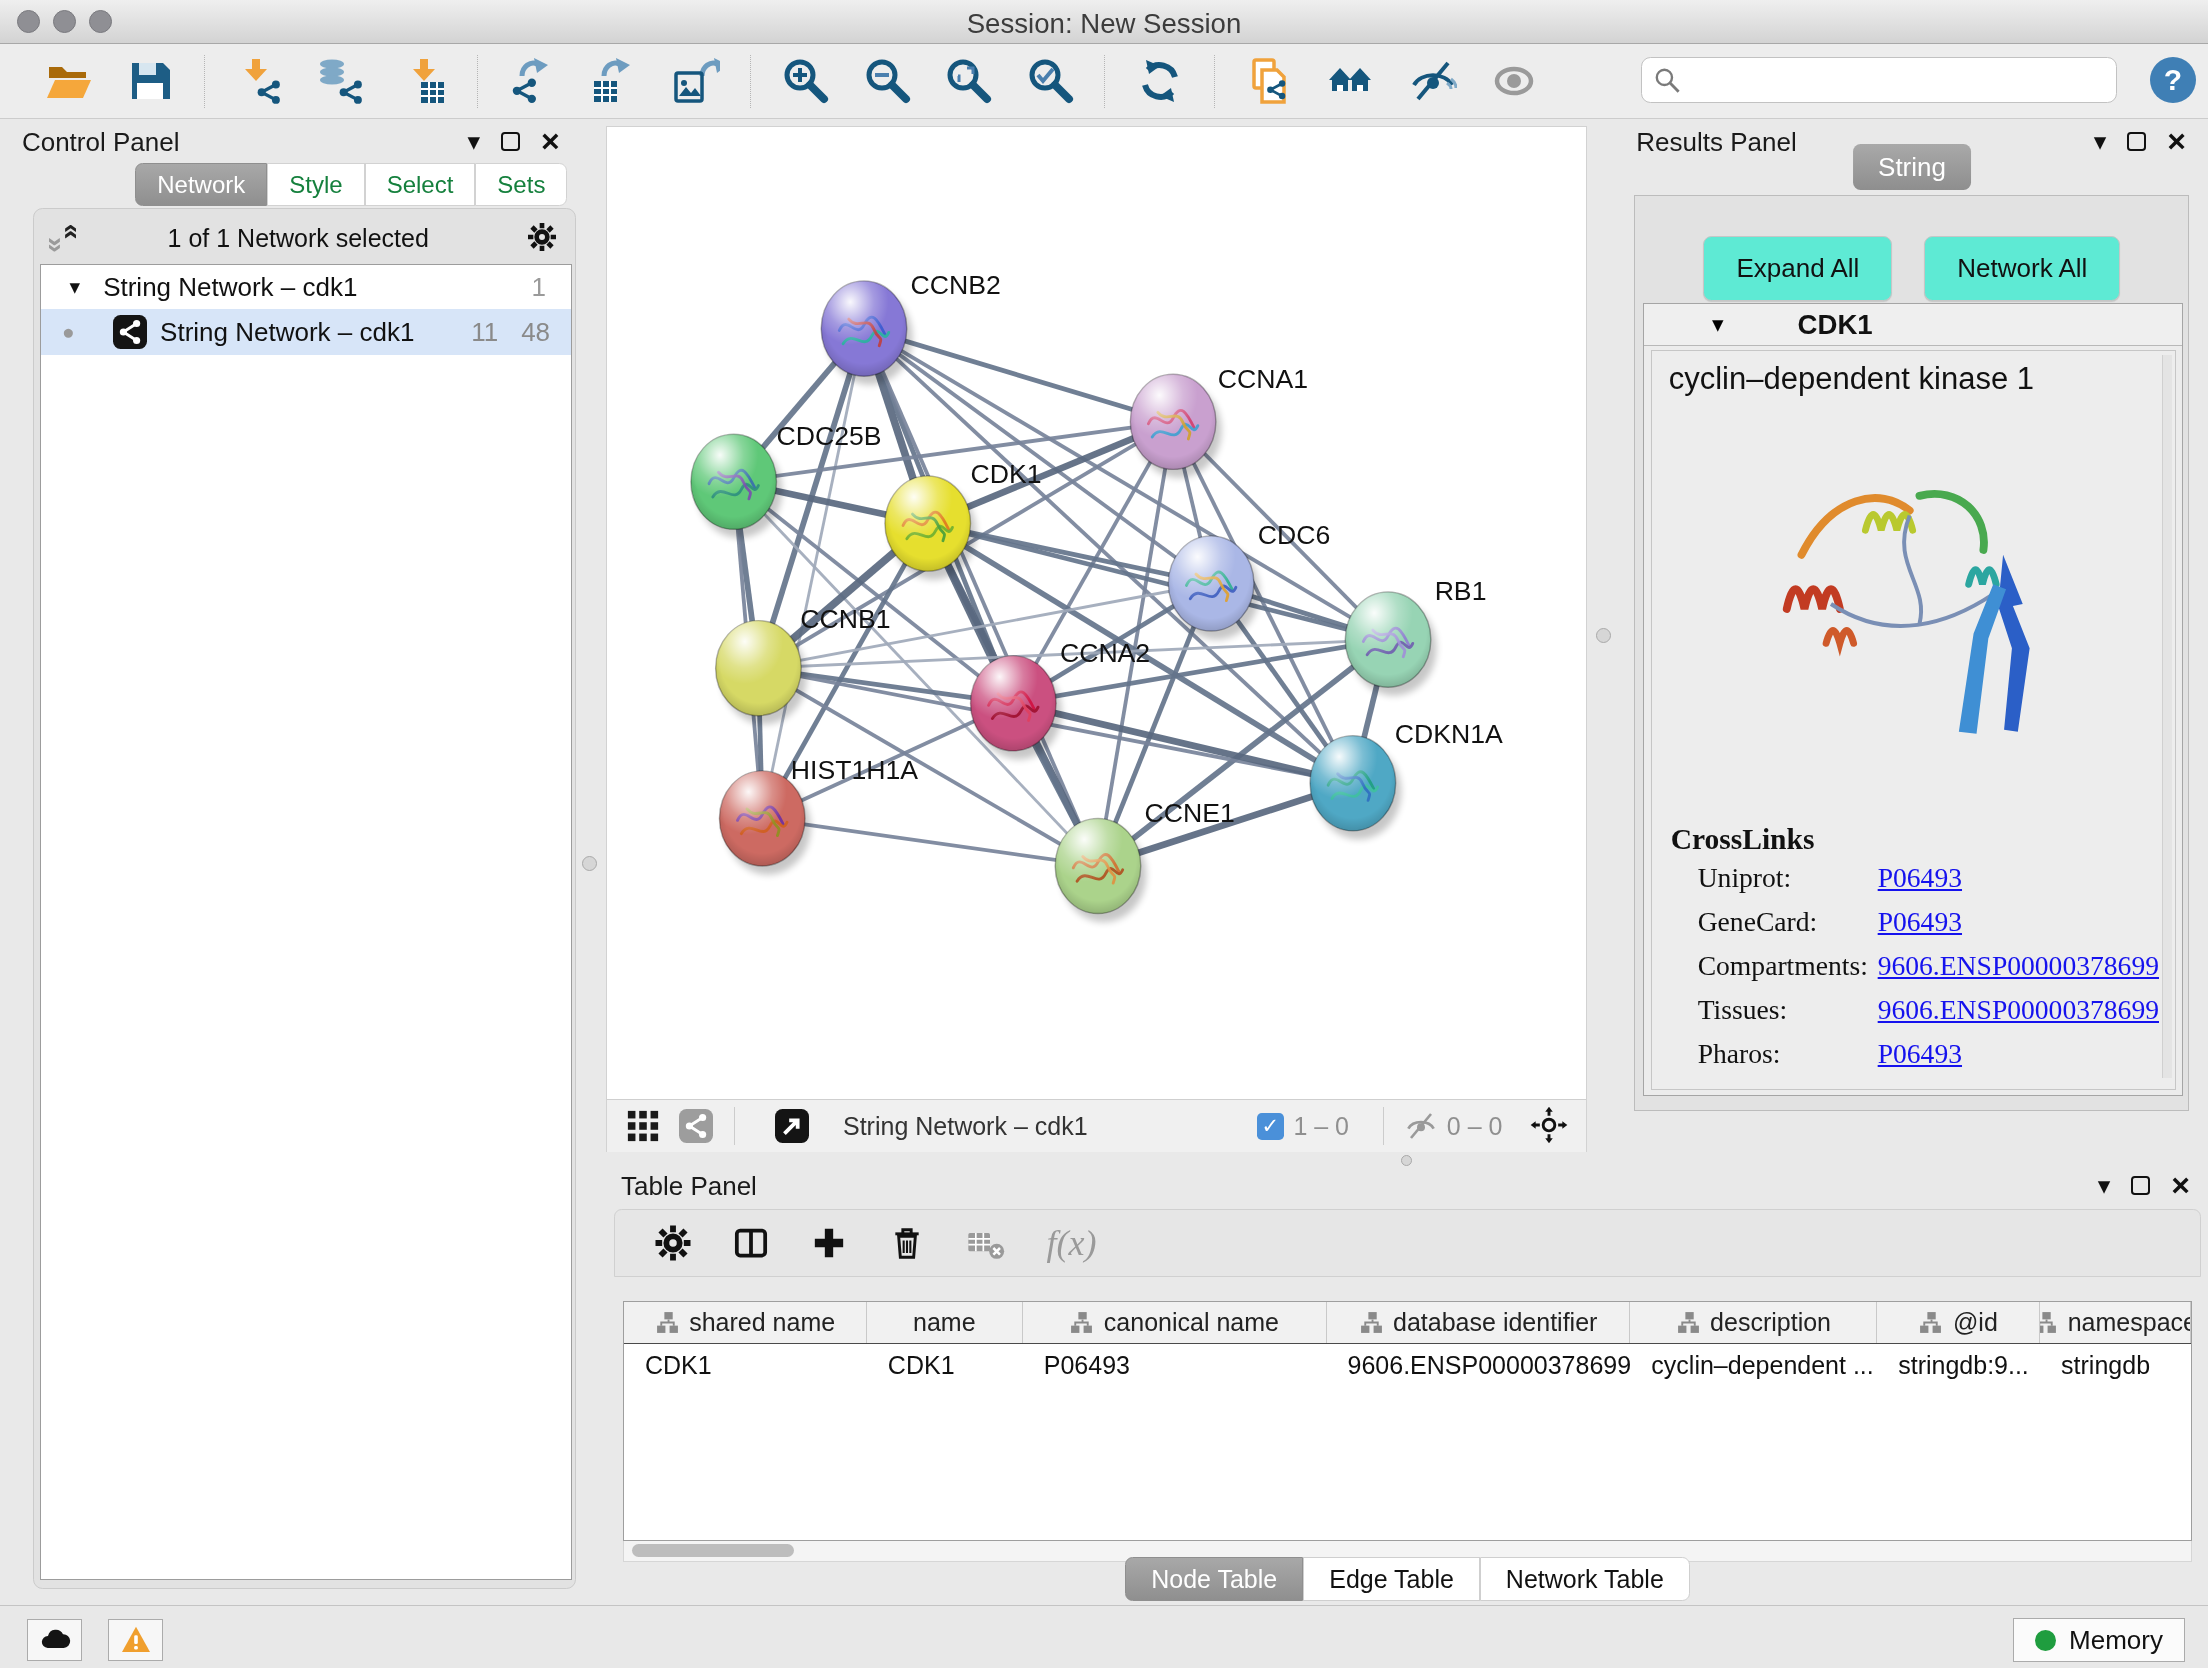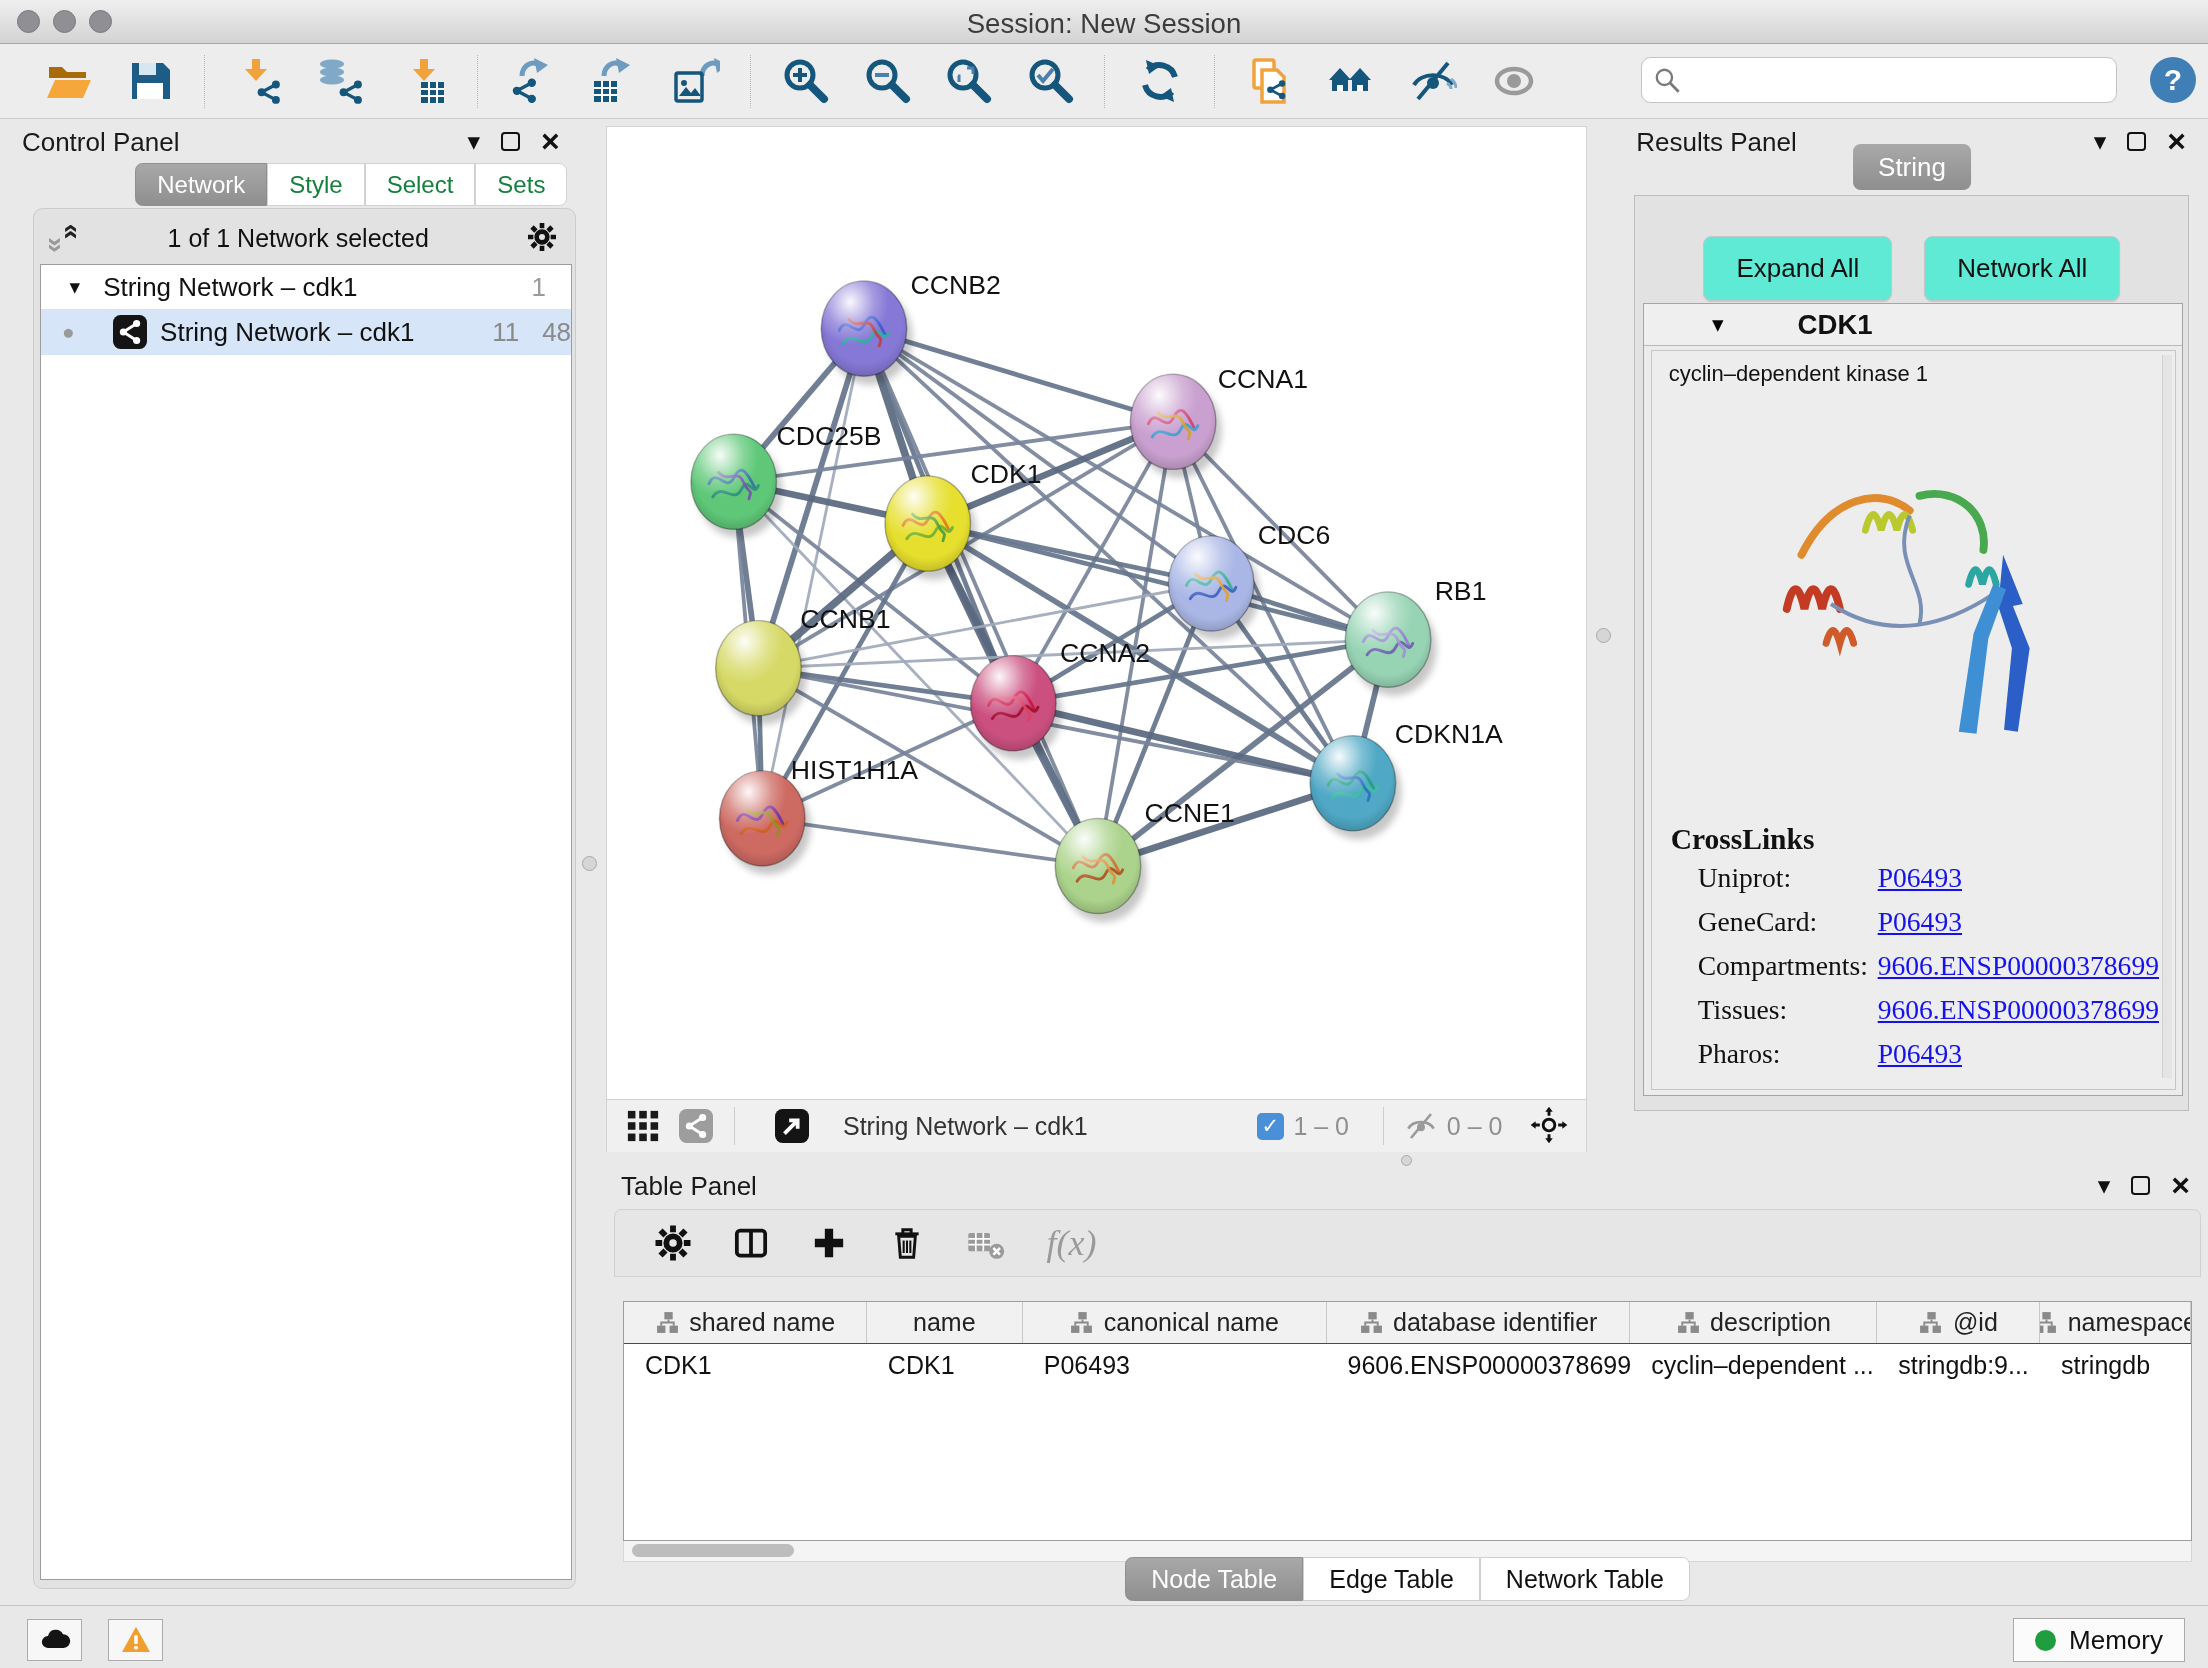--- a/index.html
+++ b/index.html
@@ -55,21 +55,21 @@
   .tree-box { position:absolute; left:5.7px; top:55px; width:532px; height:1316px;
     background:#ffffff; border:1px solid #9c9c9c; }
   .tree-row1 { display:flex; align-items:center; height:44px; padding-left:28.5px; font-size:26px; color:#111; }
   .tree-row1 .tri { font-size:21px; margin-right:23px; }
   .tree-row1 .cnt { margin-left:auto; margin-right:25px; color:#9a9a9a; }
   .tree-row2 { display:flex; align-items:center; height:46px; background:#d7e5f8; font-size:26px; color:#111; }
   .tree-dot { color:#9a9a9a; font-size:21px; margin-left:21px; }
   .tree-share { width:34px; height:34px; margin-left:38px; }
   .tree-row2 .lbl { margin-left:13.3px; }
   .tree-row2 .n1 { margin-left:auto; color:#8a8a8a; }
-  .tree-row2 .n2 { margin-left:23px; color:#8a8a8a; }
+  .tree-row2 .n2 { margin-left:23px; margin-right:21px; color:#8a8a8a; }
 
   
   .net-wrap { position:absolute; left:606px; top:126px; width:981px; height:1026px;
     background:#ffffff; border:1px solid #d2d2d2; }
   .net-canvas { position:absolute; left:0; top:0; width:981px; height:972px; }
   .net-toolbar { position:absolute; left:0; top:972px; width:100%; height:53px;
     background:#f0f0f0; border-top:1px solid #cfcfcf; display:flex; align-items:center; }
   .ntb-icon { margin-left:19px; display:flex; align-items:center; }
   .ntb-icon svg { width:34px; height:34px; }
   .ntb-sep { width:0; height:38px; border-left:1px solid #cccccc; margin:0 21px; }
@@ -98,21 +98,21 @@
   .rp-buttons { position:absolute; top:40px; left:0; width:100%; display:flex; justify-content:center; gap:32px; }
   .rp-btn { background:#5eead4; border:1px solid #c6c6c6; border-radius:8.6px;
     font-size:26px; color:#111; padding:16px 32px; box-shadow:0 1px 1px rgba(0,0,0,.12);text-align:center; }
   .rp-section { position:absolute; left:7.6px; top:107px; width:540px; height:793px;
     background:#ececec; border:1px solid #a5a5a5; }
   .rps-header { height:42px; display:flex; align-items:center; border-bottom:1px solid #b8b8b8; background:#efefef; }
   .rps-header .tri { font-size:23px; margin-left:68px; }
   .rps-header .gene { font-size:27.6px; font-weight:bold; margin-left:74px; color:#111; }
   .rps-content { position:absolute; left:6.7px; top:46px; width:525px; height:740px;
     background:#ededed; border:1px solid #c6c6c6; }
-  .rps-desc { font-size:22px; color:#111; padding:9.5px 0 0 17px; }
+  .rps-desc { font-size:31px; color:#111; padding:9.5px 0 0 17px; }
   .protein-img { position:absolute; left:120px; top:82px; width:295px; height:342px; }
   .xl-block { position:absolute; left:0; top:472px; width:100%; font-family:"Liberation Serif", serif; }
   .xl-title { font-size:29.5px; font-weight:bold; color:#111; padding-left:19px; }
   .xl-row { display:flex; height:44px; align-items:center; }
   .xl-label { font-size:27.6px; color:#111; padding-left:46px; width:226px; }
   .xl-link { font-size:27.6px; color:#1512ee; text-decoration:underline; }
   .rp-scrollstrip { position:absolute; right:2.9px; top:3.8px; width:9.5px; height:98%; background:#e4e4e4; border-left:1px solid #d0d0d0; }
 
   
   .table-panel { position:absolute; left:606px; top:1165px; width:1603px; height:429px; }

